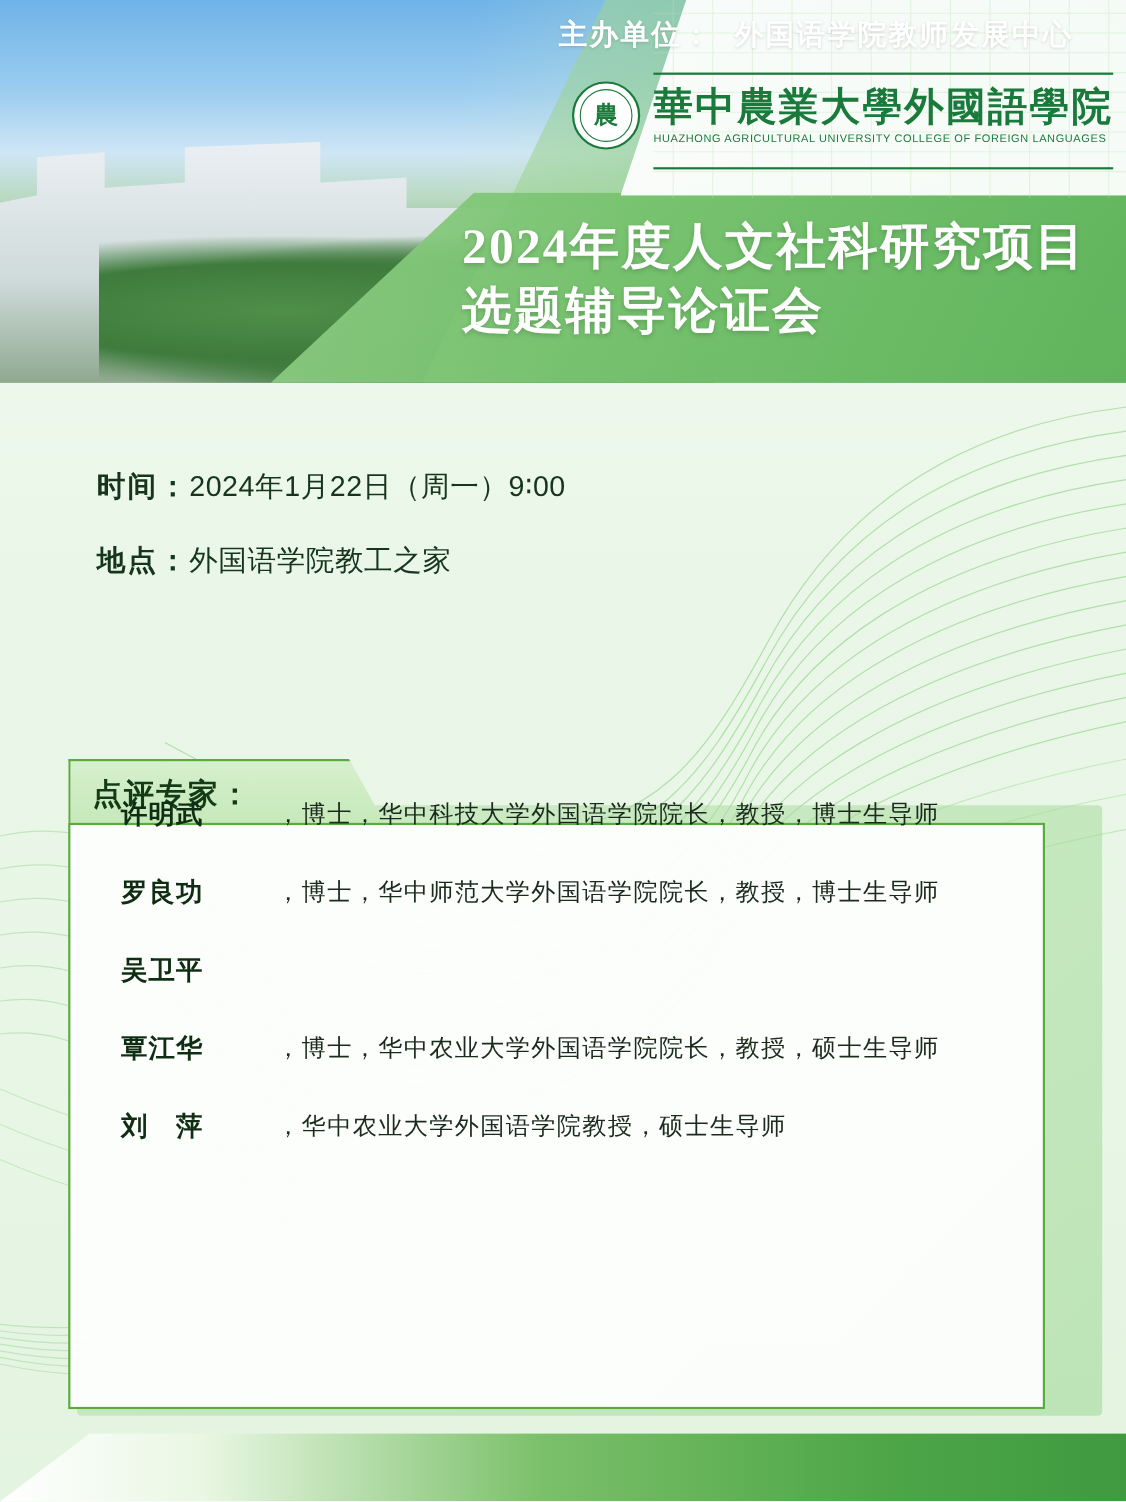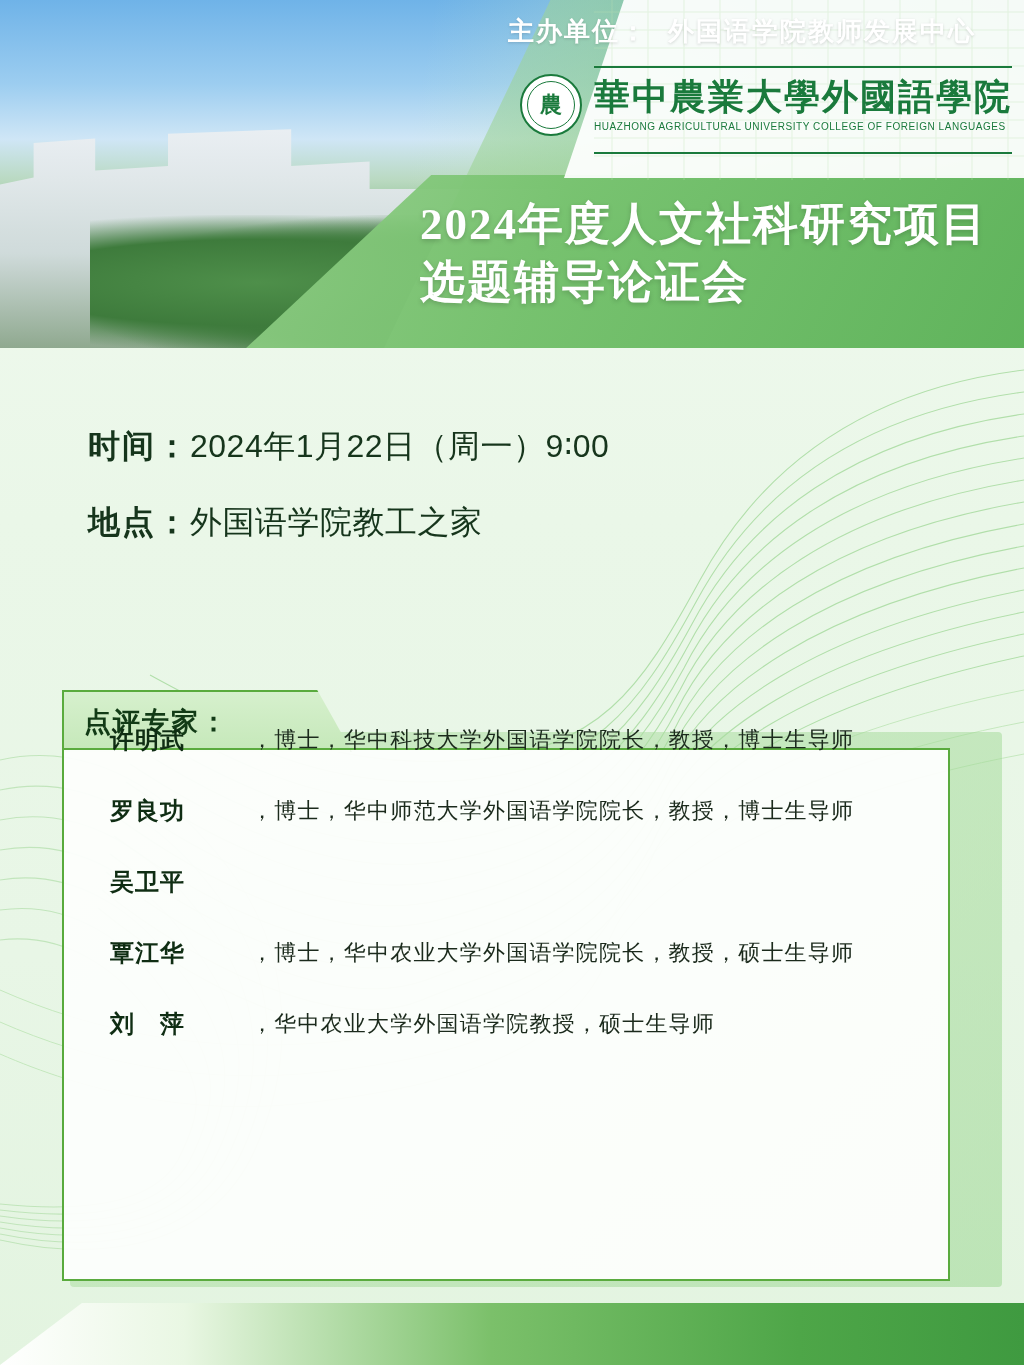--- a/index.html
+++ b/index.html
@@ -182,21 +182,21 @@
   
   .info {
     position: absolute;
     left: 88px; top: 425px;
     z-index: 4;
   }
   .info-row {
     display: flex;
     align-items: center;
     margin-bottom: 32px;
-    font-size: 32px;
+    font-size: 26px;
     color: #16351c;
   }
   .info-label {
     font-family: "Liberation Serif", "DejaVu Serif", serif;
     font-weight: 700;
     letter-spacing: 2px;
     white-space: nowrap;
   }
   .info-value {
     letter-spacing: .5px;

